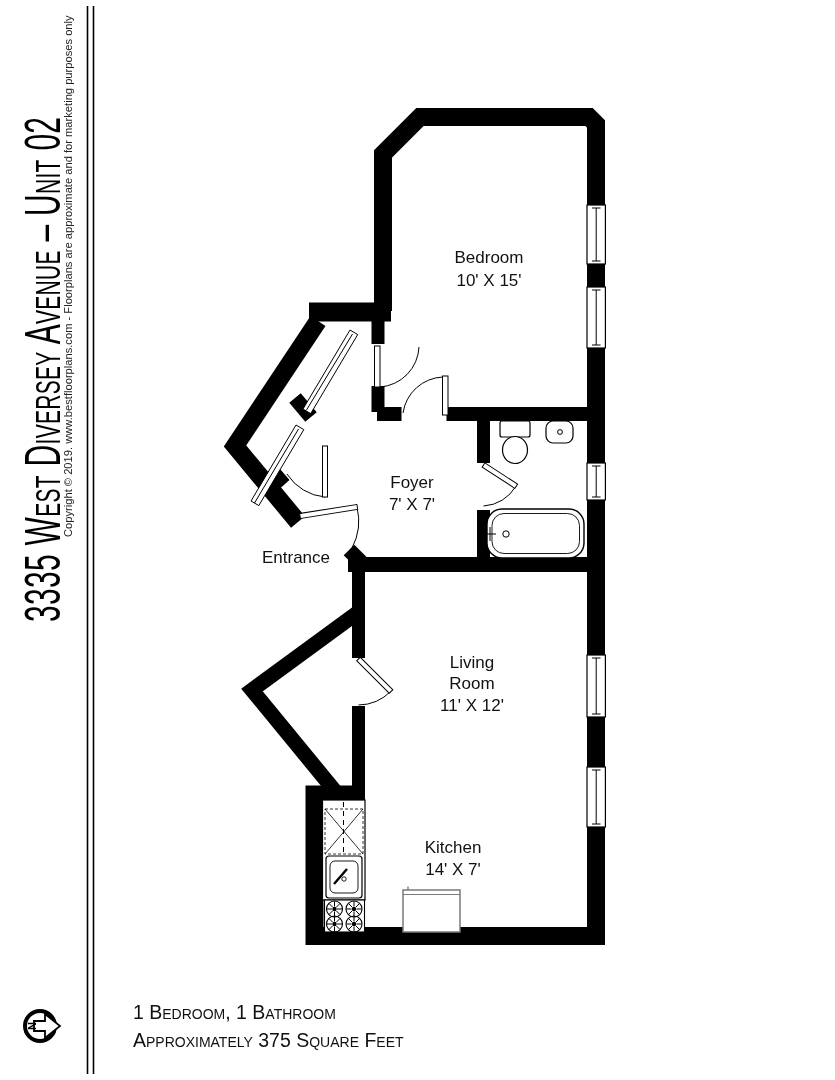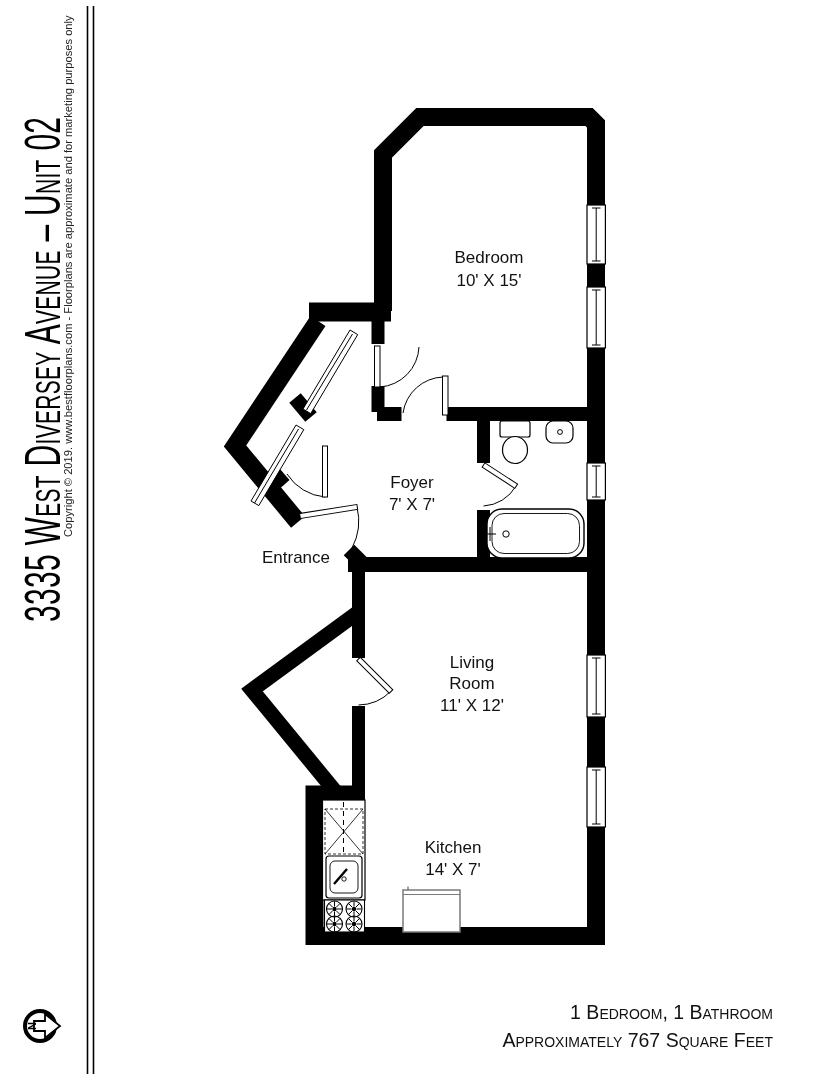--- a/index.html
+++ b/index.html
@@ -3,21 +3,21 @@
 <meta charset="utf-8">
 <style>
   html,body{margin:0;padding:0;background:#ffffff;}
   .page{position:relative;width:835px;height:1080px;background:#fff;overflow:hidden;
         font-family:"Liberation Sans",sans-serif;color:#000;}
   .main-title{position:absolute;left:14px;top:622px;transform-origin:0 0;
         transform:rotate(-90deg) scale(0.60,1);font-size:50px;font-variant:small-caps;
         white-space:nowrap;color:#000;letter-spacing:0.5px;}
   .copyright{position:absolute;left:62px;top:537px;transform-origin:0 0;
         transform:rotate(-90deg) scale(0.97,1);font-size:11.5px;white-space:nowrap;color:#222;}
-  .caption{position:absolute;left:133px;top:999px;width:640px;text-align:right;
+  .caption{position:absolute;left:133px;top:999px;width:640px;text-align:left;
         font-size:19.5px;font-variant:small-caps;line-height:1.42;color:#111;}
   svg text{font-family:"Liberation Sans",sans-serif;}
 </style>
 </head>
 <body>
 
 <div class="page">
 
   <div class="main-title">3335 West Diversey Avenue – Unit 02</div>
   <div class="copyright">Copyright © 2019. www.bestfloorplans.com - Floorplans are approximate and for marketing purposes only</div>
@@ -214,16 +214,16 @@
 
     <g>
       <circle cx="40" cy="1026" r="15" fill="#fff" stroke="#000" stroke-width="4"></circle>
       <polygon points="34,1021 45,1021 45,1014 60,1026 45,1038 45,1031 34,1031" fill="#fff" stroke="#000" stroke-width="1.8"></polygon>
       <text x="33" y="1026" font-size="11" font-weight="bold" fill="#000" text-anchor="middle" dominant-baseline="middle" transform="rotate(-90 33 1026)">N</text>
     </g>
   </svg>
 
   <div class="caption">
     <div>1 Bedroom, 1 Bathroom</div>
-    <div>Approximately 767 Square Feet</div>
+    <div>Approximately 375 Square Feet</div>
   </div>
 
 </div>
 
 </body></html>

